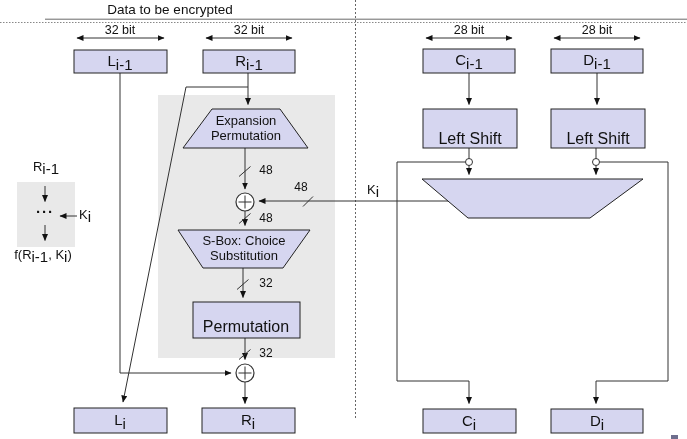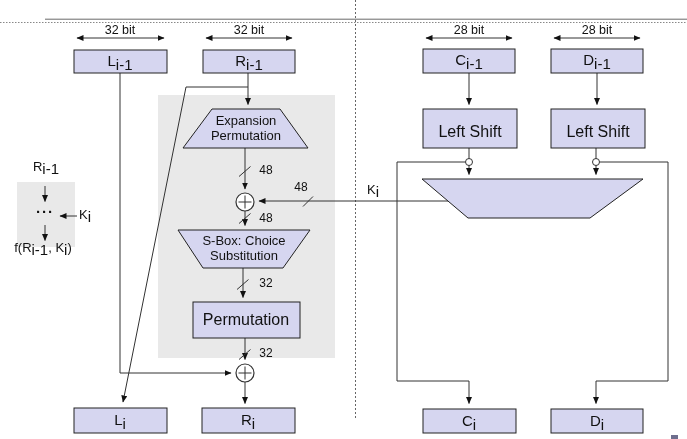--- a/index.html
+++ b/index.html
@@ -8,21 +8,21 @@
     font-family:"Liberation Sans",sans-serif;color:#111;
   }
   #wires{position:absolute;left:0;top:0;}
   .lbl{
     position:absolute;transform:translate(-50%,-50%);white-space:nowrap;
     font-size:13px;line-height:1.1;color:#111;text-align:center;
   }
   .hdr{font-size:13.5px;}
   .bit{font-size:12.5px;}
   .reg{font-size:15px;}
-  .big{font-size:16px;}
+  .big{font-size:16px;margin-top:7px;}
   .trap{font-size:13px;}
   .pc{font-size:12.5px;}
   .bus{font-size:12px;}
   .dots{font-size:15px;letter-spacing:1px;font-weight:bold;}
   sub{font-size:15px;line-height:0;}
   .node{fill:var(--box-fill,#d6d6f0);stroke:#222;stroke-width:1;}
   .wire{stroke:#333;stroke-width:1;fill:none;}
   .shade{fill:var(--shade,#e9e9e9);}
   .xorc{fill:#fff;stroke:#333;stroke-width:1.2;}
   .jdot{fill:#fff;stroke:#333;stroke-width:1;}
@@ -124,20 +124,21 @@
       <line x1="239" y1="176.5" x2="250.5" y2="166.5"></line>
       <line x1="303" y1="206.5" x2="313" y2="196.5"></line>
       <line x1="239" y1="223.5" x2="250.5" y2="213.5"></line>
       <line x1="237" y1="289.5" x2="248.5" y2="279.5"></line>
       <line x1="239" y1="359.5" x2="250.5" y2="349.5"></line>
     </g>
 
     <rect x="671" y="435" width="7" height="4" fill="#55557a" opacity="0.85"></rect>
   </svg>
 
+  <div class="lbl hdr" style="left:170px;top:10px">Data to be encrypted</div>
 
   <div class="lbl bit" style="left:120px;top:31px">32 bit</div>
   <div class="lbl bit" style="left:249px;top:31px">32 bit</div>
   <div class="lbl bit" style="left:469px;top:31px">28 bit</div>
   <div class="lbl bit" style="left:597px;top:31px">28 bit</div>
 
   <div class="lbl reg" style="left:120px;top:61px"><span>L</span><sub>i-1</sub></div>
   <div class="lbl reg" style="left:249px;top:61px"><span>R</span><sub>i-1</sub></div>
   <div class="lbl reg" style="left:469px;top:60px"><span>C</span><sub>i-1</sub></div>
   <div class="lbl reg" style="left:597px;top:60px"><span>D</span><sub>i-1</sub></div>
@@ -163,15 +164,15 @@
   <div class="lbl" style="left:373px;top:190px"><span>K</span><sub>i</sub></div>
 
   <div class="lbl reg" style="left:120px;top:420px"><span>L</span><sub>i</sub></div>
   <div class="lbl reg" style="left:248px;top:420px"><span>R</span><sub>i</sub></div>
   <div class="lbl reg" style="left:469px;top:421px"><span>C</span><sub>i</sub></div>
   <div class="lbl reg" style="left:597px;top:421px"><span>D</span><sub>i</sub></div>
 
   <div class="lbl" style="left:46px;top:167px"><span>R</span><sub>i-1</sub></div>
   <div class="lbl dots" style="left:45px;top:212px">···</div>
   <div class="lbl" style="left:85px;top:215px"><span>K</span><sub>i</sub></div>
-  <div class="lbl" style="left:43px;top:248px"><span>f(R</span><sub>i-1</sub><span>, K</span><sub>i</sub><span>)</span></div>
+  <div class="lbl" style="left:43px;top:255px"><span>f(R</span><sub>i-1</sub><span>, K</span><sub>i</sub><span>)</span></div>
 
 </div>
 
 </body></html>

